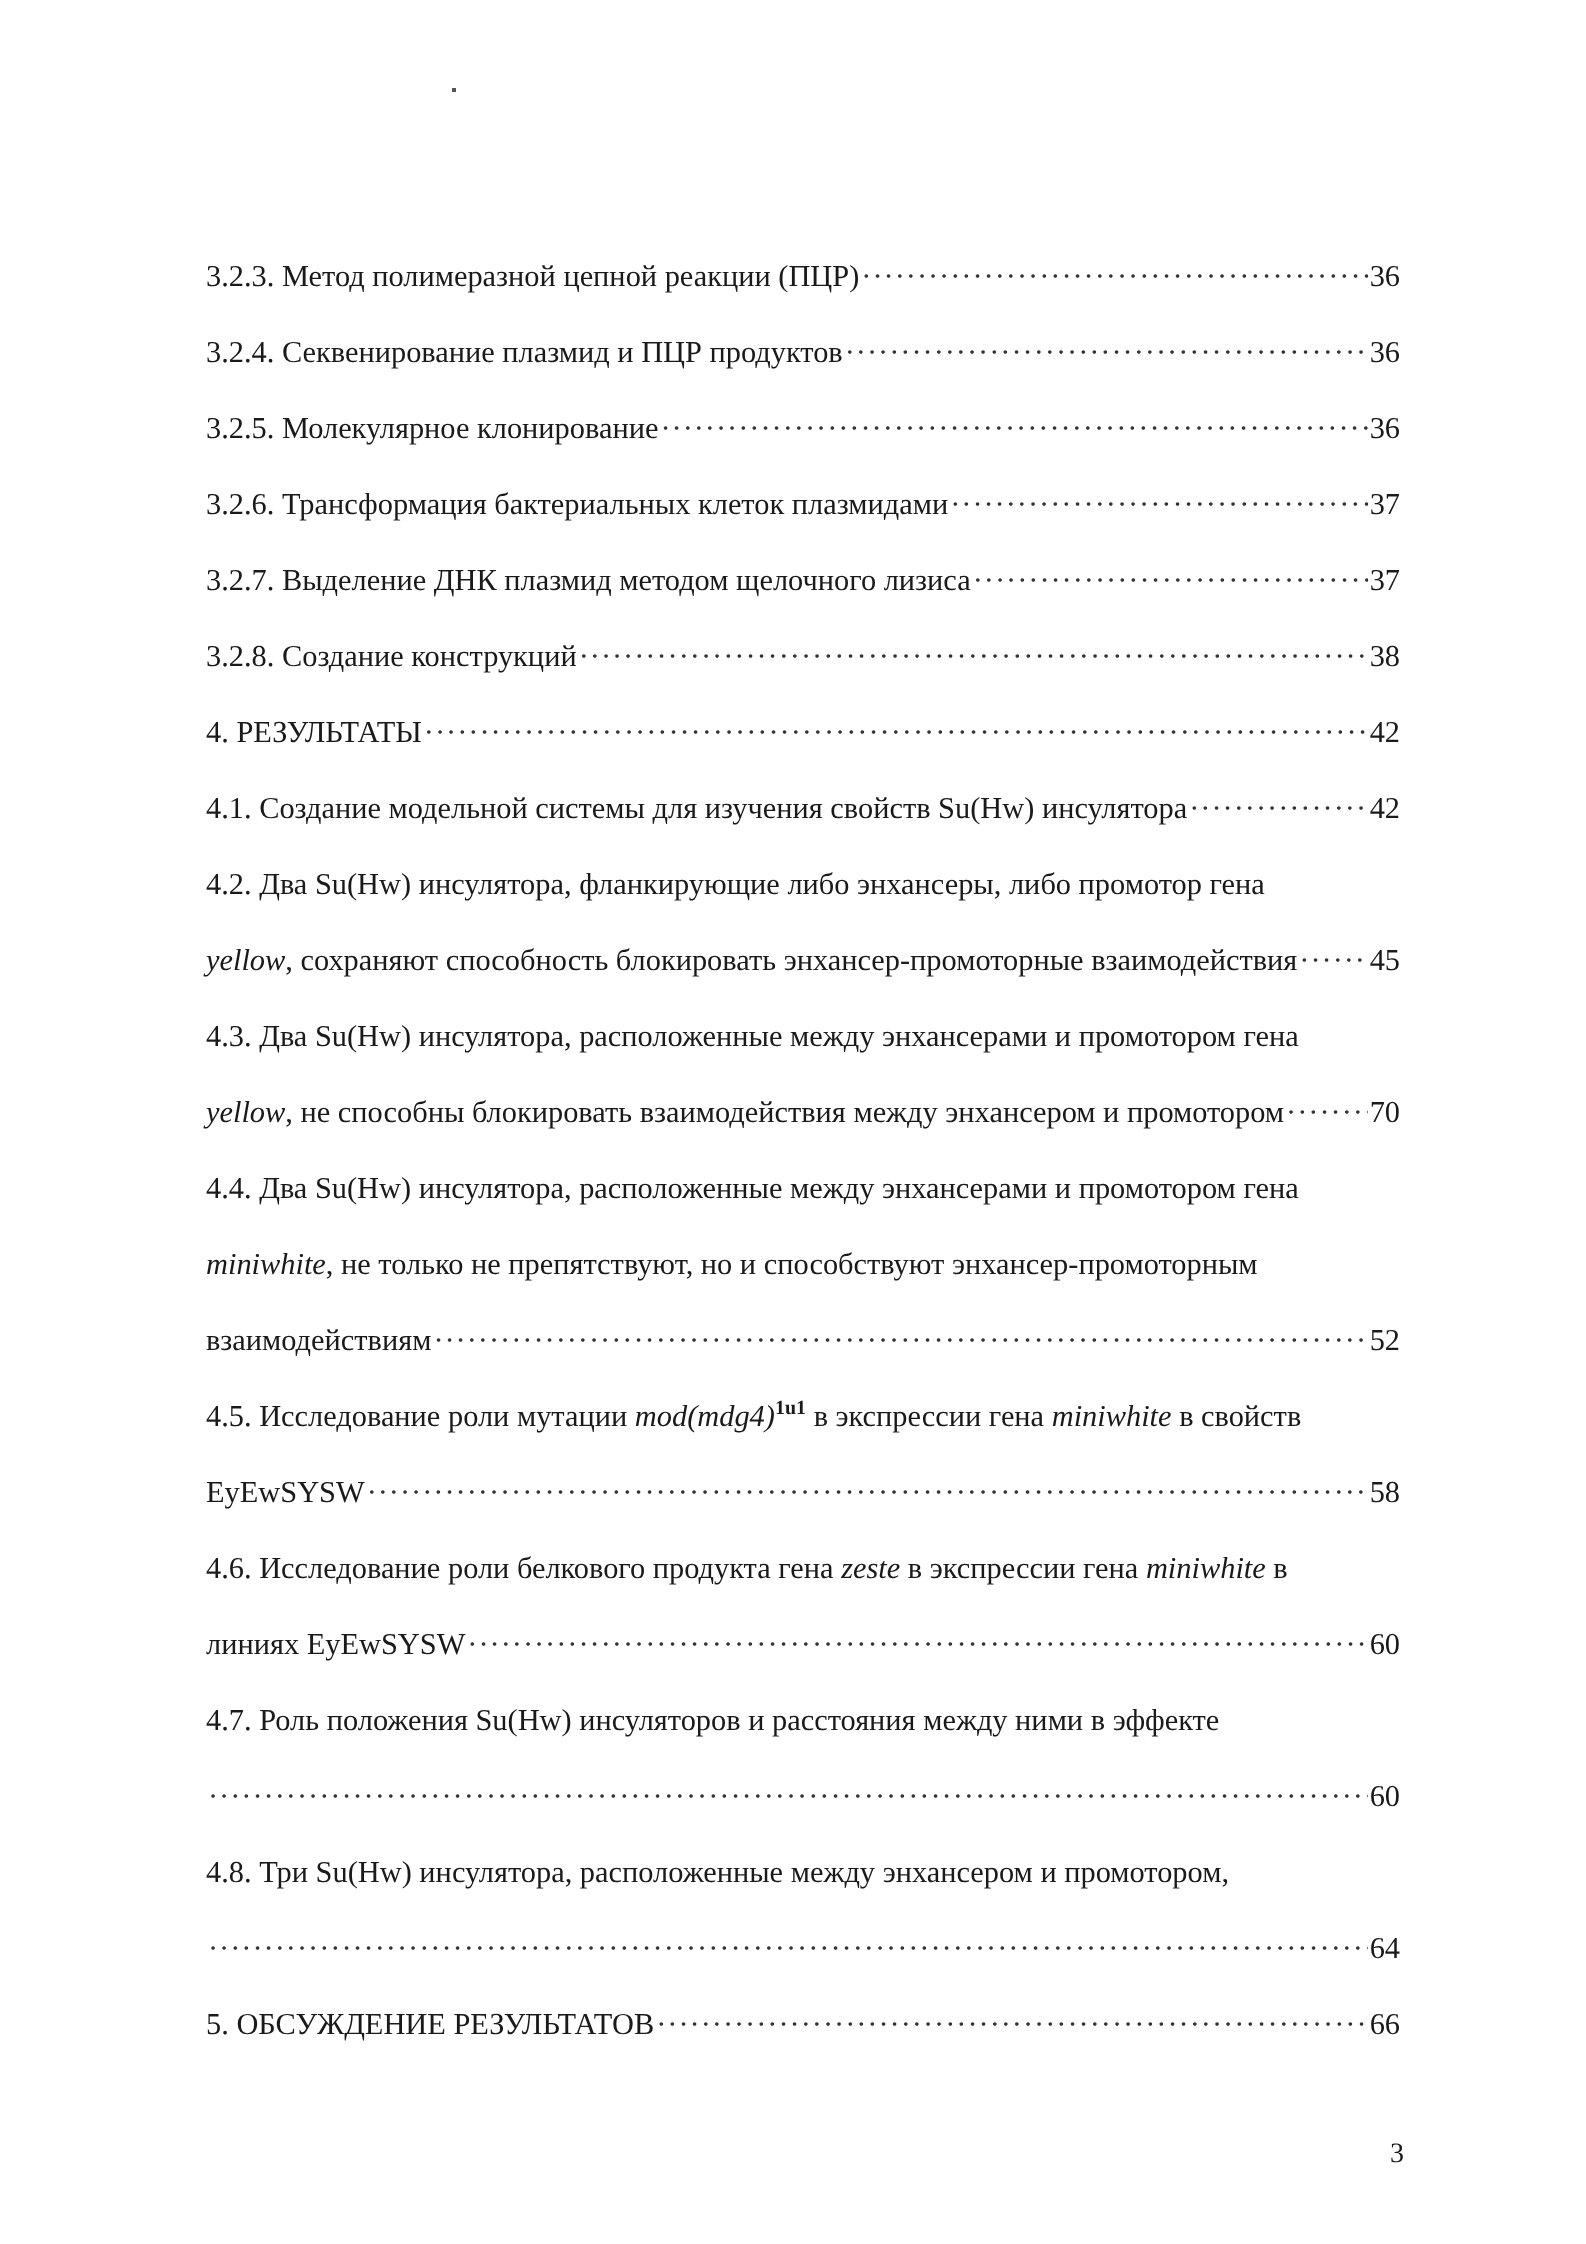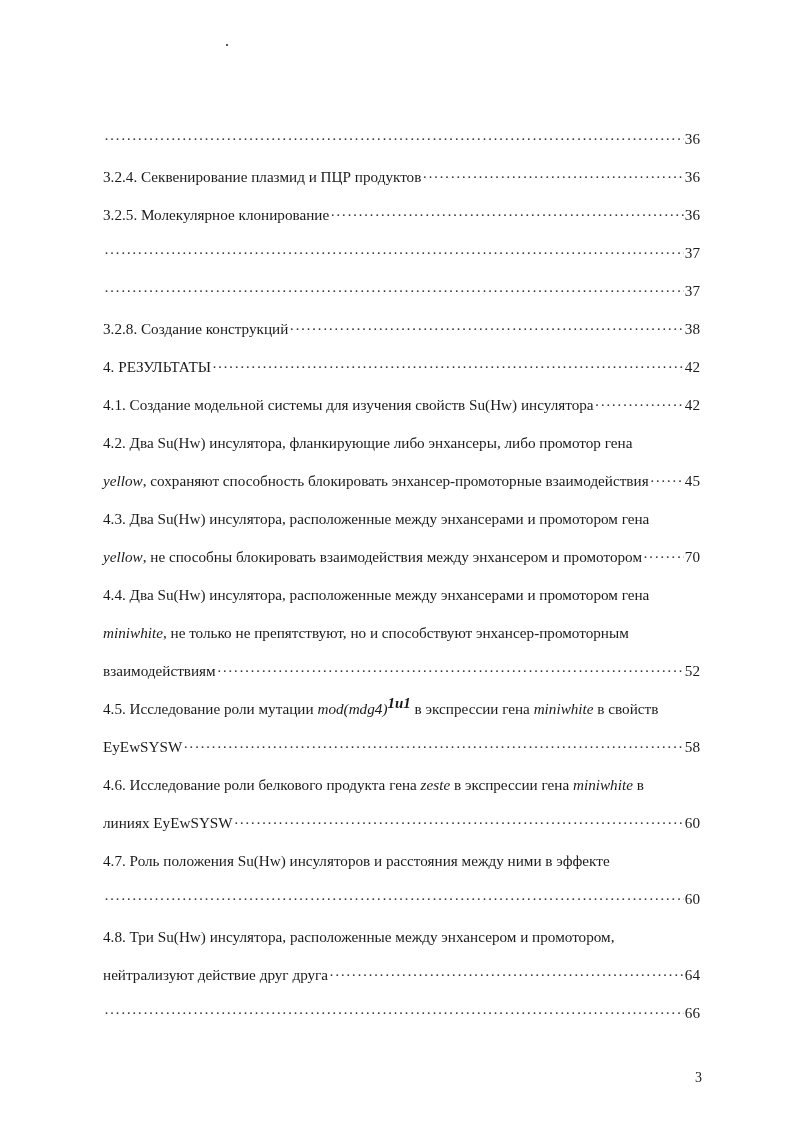--- a/index.html
+++ b/index.html
@@ -8,49 +8,52 @@
     .page { position: absolute; left: 0; top: 0; width: 793px; height: 1122px; background: #ffffff; }
     .stray-mark { position: absolute; left: 226px; top: 44px; width: 2px; height: 2px; background: #555; }
     .toc { position: absolute; left: 103px; top: 128px; width: 597px; }
     .line { position: absolute; left: 0; width: 597px; height: 22px; font-size: 15.2px; line-height: 22px;
             display: flex; align-items: baseline; white-space: nowrap; }
     .line .txt { flex: 0 0 auto; }
     .line .leader { flex: 1 1 auto; overflow: hidden; margin: 0 1px; letter-spacing: 0.5px; color: #333; }
     .line .leader::before { content: "··································································································································································"; }
     .line .pg { flex: 0 0 auto; text-align: right; }
     i { font-style: italic; }
-    sup { font-size: 15px; font-style: italic; font-weight: bold; vertical-align: 6px; line-height: 0; margin-top: 32px; }
+    sup { font-size: 10px; font-weight: bold; vertical-align: 6px; line-height: 0; margin-top: 32px; }
     .page-number { position: absolute; left: 695px; top: 1070px; font-size: 14px; }
   </style>
 </head>
 <body>
 
 <div class="page">
   <div class="stray-mark"></div>
 
   <div class="toc">
     <div class="line" style="top:0px">
+      <span class="txt">3.2.3. Метод полимеразной цепной реакции (ПЦР) </span>
         <span class="leader"></span>
         <span class="pg">36</span>
     </div>
     <div class="line" style="top:38px">
       <span class="txt">3.2.4. Секвенирование плазмид и ПЦР продуктов</span>
         <span class="leader"></span>
         <span class="pg">36</span>
     </div>
     <div class="line" style="top:76px">
       <span class="txt">3.2.5. Молекулярное клонирование</span>
         <span class="leader"></span>
         <span class="pg">36</span>
     </div>
     <div class="line" style="top:114px">
+      <span class="txt">3.2.6. Трансформация бактериальных клеток плазмидами</span>
         <span class="leader"></span>
         <span class="pg">37</span>
     </div>
     <div class="line" style="top:152px">
+      <span class="txt">3.2.7. Выделение ДНК плазмид методом щелочного лизиса</span>
         <span class="leader"></span>
         <span class="pg">37</span>
     </div>
     <div class="line" style="top:190px">
       <span class="txt">3.2.8. Создание конструкций</span>
         <span class="leader"></span>
         <span class="pg">38</span>
     </div>
     <div class="line" style="top:228px">
       <span class="txt">4. РЕЗУЛЬТАТЫ</span>
@@ -116,25 +119,25 @@
     </div>
     <div class="line" style="top:760px">
         <span class="leader"></span>
         <span class="pg">60</span>
     </div>
 
     <div class="line noleader" style="top:798px">
       <span class="txt">4.8. Три Su(Hw) инсулятора, расположенные между энхансером и промотором,</span>
     </div>
     <div class="line" style="top:836px">
-      <span class="txt">нейтрализуют действие друг друга</span>
         <span class="leader"></span>
         <span class="pg">64</span>
     </div>
 
     <div class="line" style="top:874px">
+      <span class="txt">5. ОБСУЖДЕНИЕ РЕЗУЛЬТАТОВ</span>
         <span class="leader"></span>
         <span class="pg">66</span>
     </div>
   </div>
 
   <div class="page-number">3</div>
 </div>
 
 </body></html>

